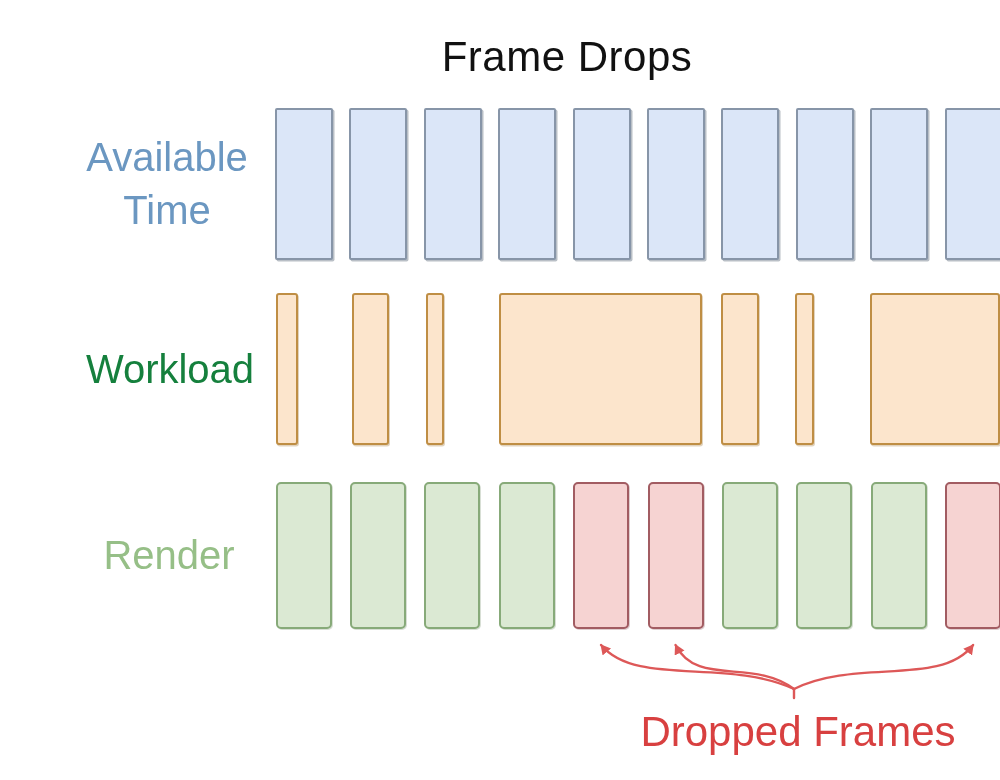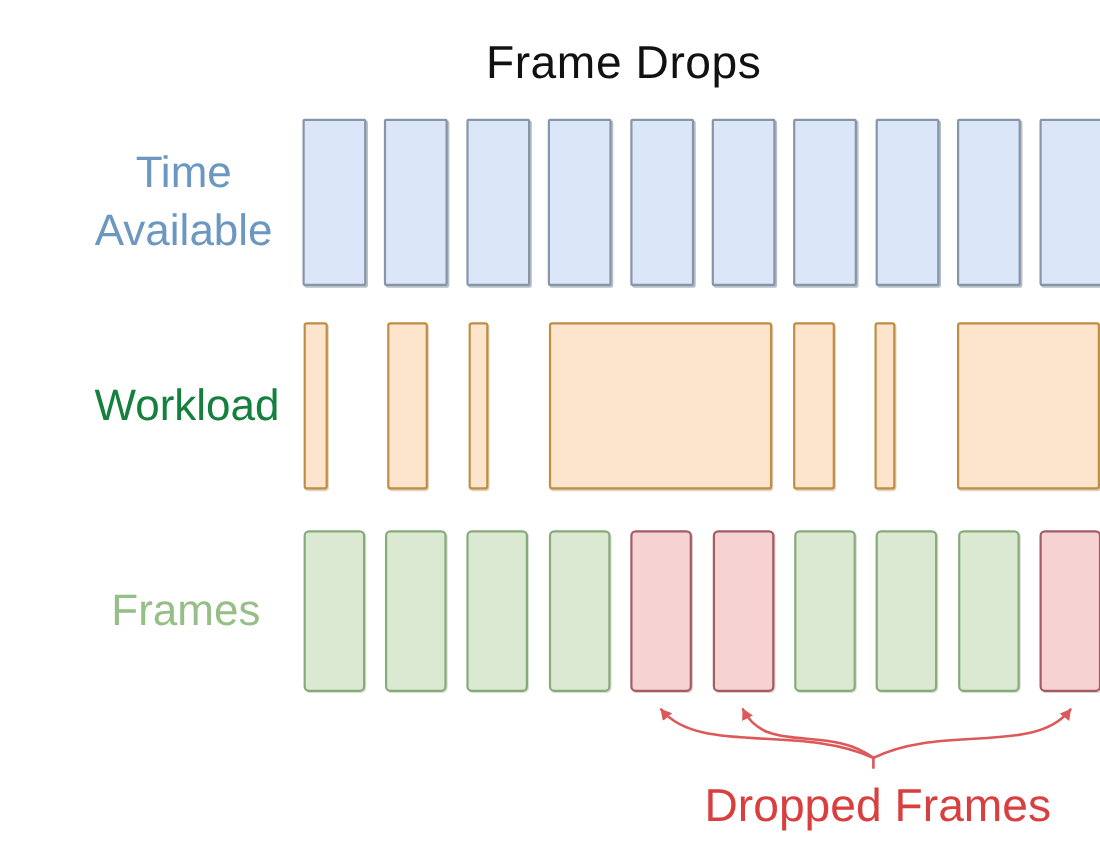--- a/index.html
+++ b/index.html
@@ -28,27 +28,27 @@
   }
 </style>
 </head>
 <body>
 
 <div id="canvas">
 
   <div class="title" style="color: rgb(17, 17, 17);">Frame Drops</div>
 
   <div class="row-label" id="label-available" style="color: rgb(107, 151, 193);">
+    <div>Available</div>
     <div>Time</div>
-    <div>Available</div>
   </div>
 
   <div class="row-label" id="label-workload" style="color: #15803d;">Workload</div>
 
-  <div class="row-label" id="label-render" style="color: rgb(150, 191, 135);">Frames</div>
+  <div class="row-label" id="label-render" style="color: rgb(150, 191, 135);">Render</div>
 
   <div id="bars-layer">
       <div class="bar b-avail" style="left: 239px; top: 108px; width: 58px; height: 152px; background: rgb(219, 230, 248); border-color: rgb(135, 149, 168);"></div>
       <div class="bar b-avail" style="left: 313.4px; top: 108px; width: 58px; height: 152px; background: rgb(219, 230, 248); border-color: rgb(135, 149, 168);"></div>
       <div class="bar b-avail" style="left: 387.8px; top: 108px; width: 58px; height: 152px; background: rgb(219, 230, 248); border-color: rgb(135, 149, 168);"></div>
       <div class="bar b-avail" style="left: 462.2px; top: 108px; width: 58px; height: 152px; background: rgb(219, 230, 248); border-color: rgb(135, 149, 168);"></div>
       <div class="bar b-avail" style="left: 536.6px; top: 108px; width: 58px; height: 152px; background: rgb(219, 230, 248); border-color: rgb(135, 149, 168);"></div>
       <div class="bar b-avail" style="left: 611px; top: 108px; width: 58px; height: 152px; background: rgb(219, 230, 248); border-color: rgb(135, 149, 168);"></div>
       <div class="bar b-avail" style="left: 685.4px; top: 108px; width: 58px; height: 152px; background: rgb(219, 230, 248); border-color: rgb(135, 149, 168);"></div>
       <div class="bar b-avail" style="left: 759.8px; top: 108px; width: 58px; height: 152px; background: rgb(219, 230, 248); border-color: rgb(135, 149, 168);"></div>

